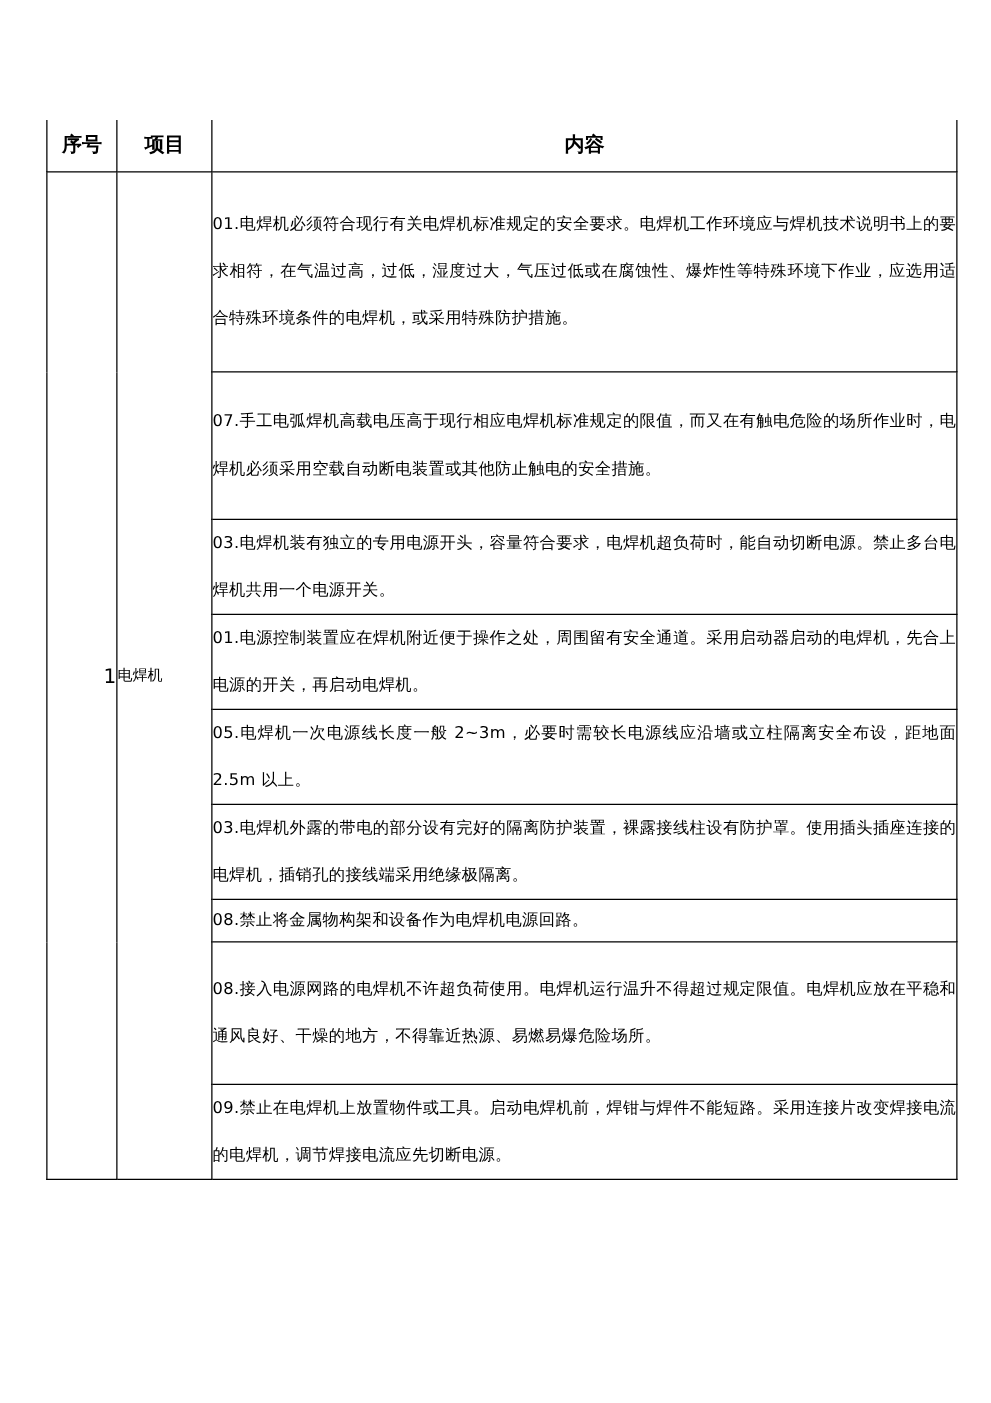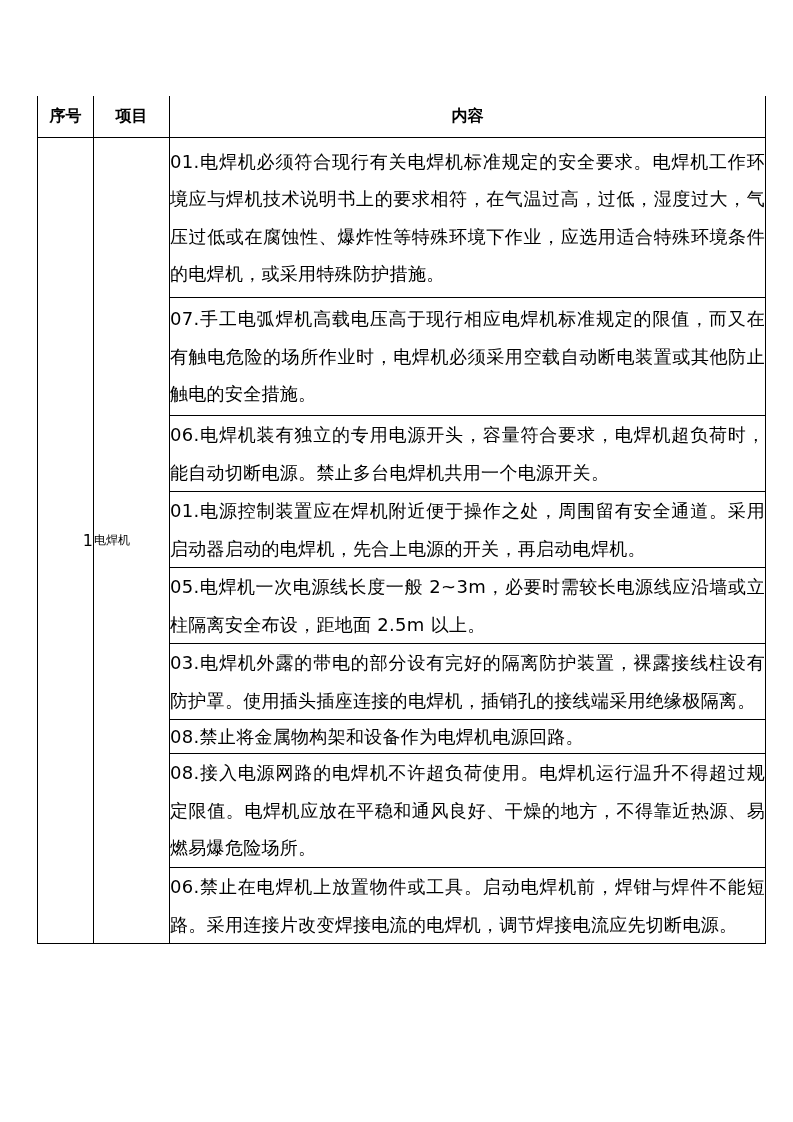--- a/index.html
+++ b/index.html
@@ -13,21 +13,21 @@
   table.spec col.c1 { width: 56px; }
   table.spec col.c2 { width: 76px; }
   table.spec col.c3 { width: 596px; }
   table.spec th, table.spec td {
     border: 1px solid #000; padding: 0; vertical-align: middle;
   }
   table.spec thead th { border-top: none; height: 41px; font-weight: bold; font-size: 16px; text-align: center; }
   td.seq { vertical-align: bottom; text-align: right; padding: 0 8px 7px 0; font-size: 16px; }
   td.item { text-align: left; font-size: 12px; }
   td.content {
-    font-size: 18px; line-height: 37.5px; padding: 4px 6px 4px 6px;
+    font-size: 13px; line-height: 37.5px; padding: 4px 6px 4px 6px;
     text-align: justify; letter-spacing: 0.3px; margin-left: 36px;
   }
 </style>
 </head>
 <body>
 
 <div class="page">
   <table class="spec">
     <colgroup>
         <col class="c1">
@@ -44,35 +44,35 @@
     <tbody>
       <tr>
         <td class="seq" rowspan="9">1</td>
         <td class="item" rowspan="9">电焊机</td>
         <td class="content" style="height:159px">01.电焊机必须符合现行有关电焊机标准规定的安全要求。电焊机工作环境应与焊机技术说明书上的要求相符，在气温过高，过低，湿度过大，气压过低或在腐蚀性、爆炸性等特殊环境下作业，应选用适合特殊环境条件的电焊机，或采用特殊防护措施。</td>
       </tr>
       <tr>
         <td class="content" style="height:117px">07.手工电弧焊机高载电压高于现行相应电焊机标准规定的限值，而又在有触电危险的场所作业时，电焊机必须采用空载自动断电装置或其他防止触电的安全措施。</td>
       </tr>
       <tr>
-        <td class="content" style="height:75px">06.电焊机装有独立的专用电源开头，容量符合要求，电焊机超负荷时，能自动切断电源。禁止多台电焊机共用一个电源开关。</td>
+        <td class="content" style="height:75px">03.电焊机装有独立的专用电源开头，容量符合要求，电焊机超负荷时，能自动切断电源。禁止多台电焊机共用一个电源开关。</td>
       </tr>
       <tr>
         <td class="content" style="height:75px">01.电源控制装置应在焊机附近便于操作之处，周围留有安全通道。采用启动器启动的电焊机，先合上电源的开关，再启动电焊机。</td>
       </tr>
       <tr>
         <td class="content" style="height:75px">05.电焊机一次电源线长度一般 2~3m，必要时需较长电源线应沿墙或立柱隔离安全布设，距地面 2.5m 以上。</td>
       </tr>
       <tr>
         <td class="content" style="height:75px">03.电焊机外露的带电的部分设有完好的隔离防护装置，裸露接线柱设有防护罩。使用插头插座连接的电焊机，插销孔的接线端采用绝缘极隔离。</td>
       </tr>
       <tr>
         <td class="content" style="height:33px;line-height:33px">08.禁止将金属物构架和设备作为电焊机电源回路。</td>
       </tr>
       <tr>
         <td class="content" style="height:113px">08.接入电源网路的电焊机不许超负荷使用。电焊机运行温升不得超过规定限值。电焊机应放在平稳和通风良好、干燥的地方，不得靠近热源、易燃易爆危险场所。</td>
       </tr>
       <tr>
-        <td class="content" style="height:75px">06.禁止在电焊机上放置物件或工具。启动电焊机前，焊钳与焊件不能短路。采用连接片改变焊接电流的电焊机，调节焊接电流应先切断电源。</td>
+        <td class="content" style="height:75px">09.禁止在电焊机上放置物件或工具。启动电焊机前，焊钳与焊件不能短路。采用连接片改变焊接电流的电焊机，调节焊接电流应先切断电源。</td>
       </tr>
     </tbody>
   </table>
 </div>
 
 </body></html>

